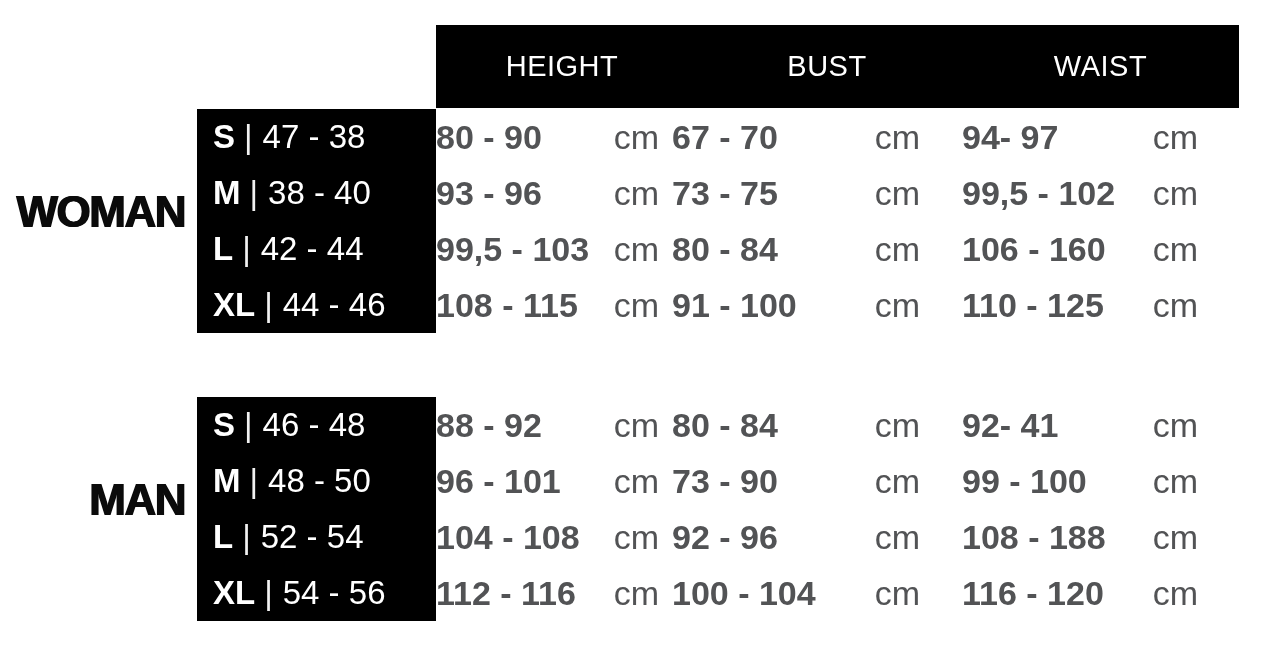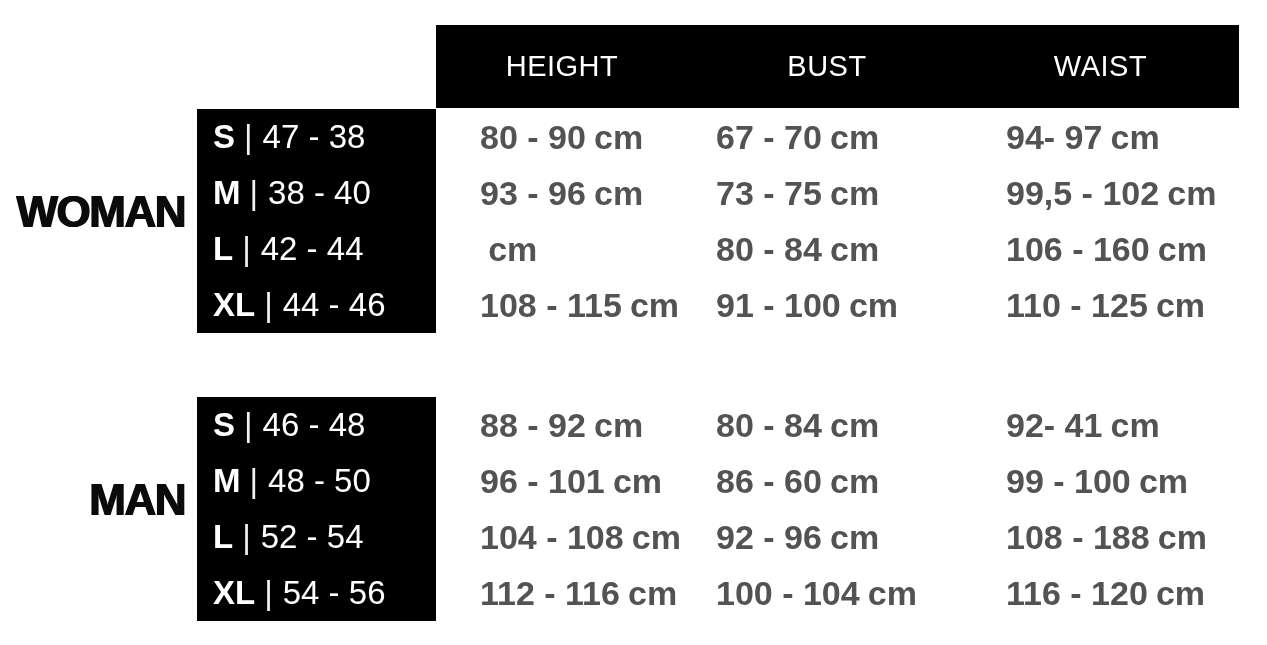--- a/index.html
+++ b/index.html
@@ -31,23 +31,23 @@
     letter-spacing:-1.5px;color:#0b0b0b;
     text-shadow:0.7px 0 0 currentColor,-0.7px 0 0 currentColor;
   }
   .rows{position:absolute;left:0;top:0;width:1239px;height:100%;display:grid;grid-template-rows:repeat(4,1fr);}
   .row{display:grid;grid-template-columns:197px 239px 236px 290px 277px;}
   .cell{display:flex;align-items:center;}
   .c-size{color:#ffffff;padding-left:16px;font-size:33px;white-space:nowrap;}
   .size-letter{font-weight:700;}
   .size-sep{font-weight:400;margin:0 10px 0 9px;opacity:.95;}
   .size-range{font-weight:400;}
-  .c-data{justify-content:flex-start;font-size:34px;color:#525355;white-space:nowrap;padding-left:44px;}
+  .c-data{justify-content:space-between;font-size:34px;color:#525355;white-space:nowrap;}
   .val{font-weight:700;}
-  .unit{font-weight:700;margin-left:0.24em;}
+  .unit{font-weight:400;margin-left:0.24em;}
   .c-height{padding-right:13px;}
   .c-bust{padding-right:42px;}
   .c-waist{padding-right:41px;}
 </style>
 </head>
 <body>
 
 <div class="page">
 
   <header class="colhead">
@@ -104,20 +104,21 @@
       </div>
 
       <div class="row">
         <div class="cell"></div>
         <div class="cell c-size">
           <span class="size-letter">L</span>
           <span class="size-sep">|</span>
           <span class="size-range">42 - 44</span>
         </div>
         <div class="cell c-data c-height">
+          <span class="val">99,5 - 103</span>
           <span class="unit">cm</span>
         </div>
         <div class="cell c-data c-bust">
           <span class="val">80 - 84</span>
           <span class="unit">cm</span>
         </div>
         <div class="cell c-data c-waist">
           <span class="val">106 - 160</span>
           <span class="unit">cm</span>
         </div>
@@ -178,21 +179,21 @@
         <div class="cell c-size">
           <span class="size-letter">M</span>
           <span class="size-sep">|</span>
           <span class="size-range">48 - 50</span>
         </div>
         <div class="cell c-data c-height">
           <span class="val">96 - 101</span>
           <span class="unit">cm</span>
         </div>
         <div class="cell c-data c-bust">
-          <span class="val">86 - 60</span>
+          <span class="val">73 - 90</span>
           <span class="unit">cm</span>
         </div>
         <div class="cell c-data c-waist">
           <span class="val">99 - 100</span>
           <span class="unit">cm</span>
         </div>
       </div>
 
       <div class="row">
         <div class="cell"></div>

